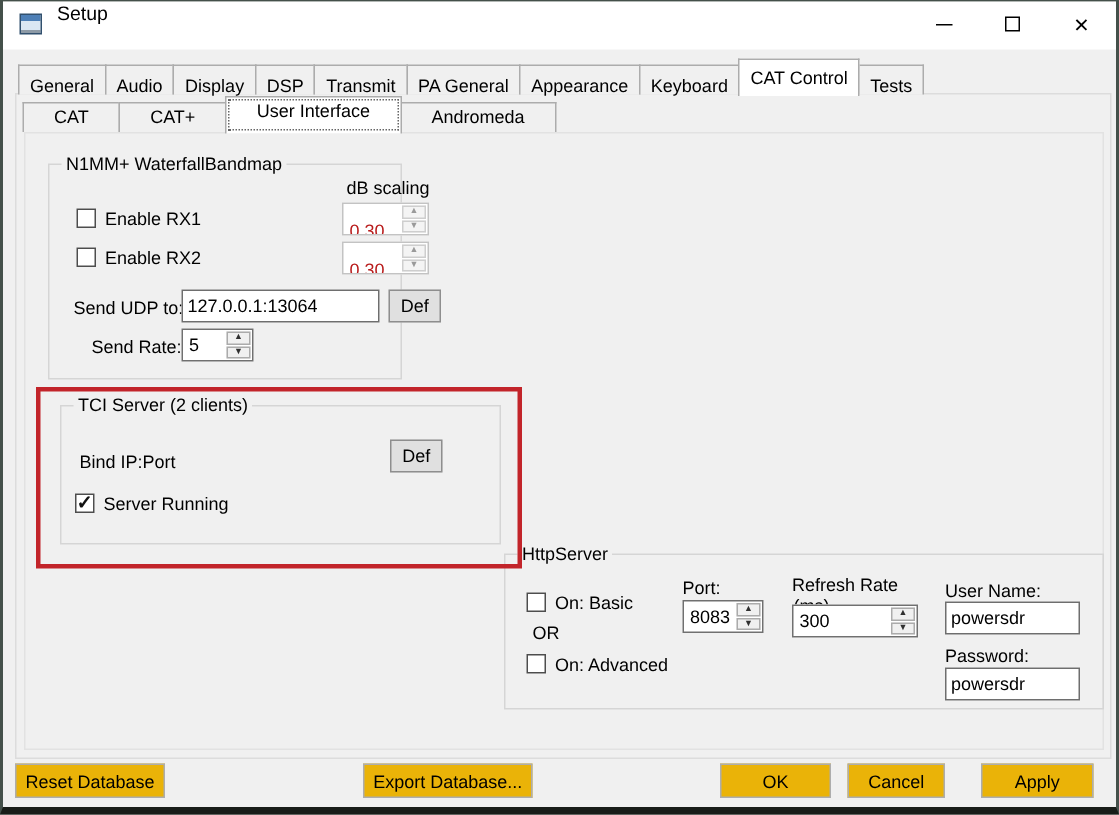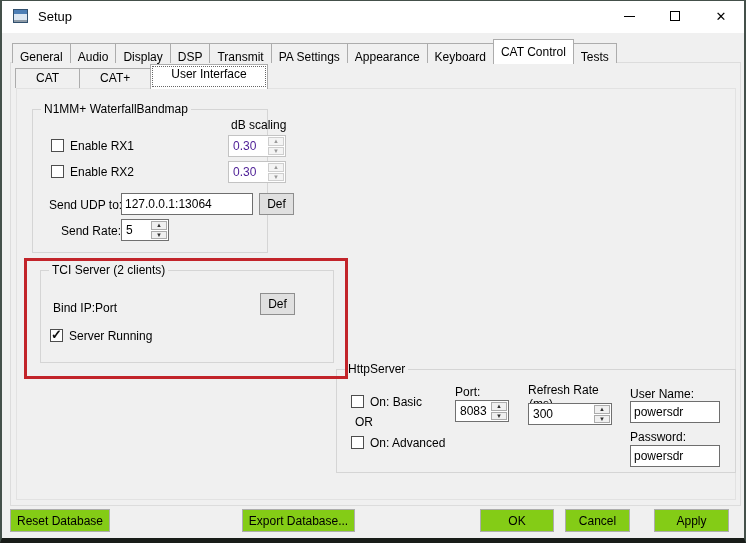--- a/index.html
+++ b/index.html
@@ -2,21 +2,21 @@
 <html><head>
 <meta charset="utf-8">
 <style>
   html,body { margin:0; padding:0; background:#20241f; font-family:"Liberation Sans",sans-serif; font-size:12px; color:#000; }
   .window { position:relative; width:746px; height:543px; box-sizing:border-box;
             background:#f0f0f0; border-left:2px solid #44504a; border-right:2px solid #44504a;
             border-top:1px solid #44504a; border-bottom:5px solid #181c18; overflow:hidden; }
   .titlebar { position:absolute; left:0; top:0; right:0; height:32px; background:#ffffff; }
   .app-icon { position:absolute; left:11px; top:8px; width:15px; height:14px; box-sizing:border-box;
               border:1px solid #31506e; background:linear-gradient(180deg,#4d7fb6 0 34%,#dbe7f3 34% 86%,#8d9aa6 86%); }
-  .title-text { position:absolute; left:36px; top:8px; font-size:13px; }
+  .title-text { position:absolute; left:36px; top:0; font-size:13px; }
   .win-btn { position:absolute; top:0; width:46px; height:32px; cursor:default; }
   .min-glyph { position:absolute; left:18px; top:15px; width:11px; height:1px; background:#000; }
   .max-glyph { position:absolute; left:18px; top:10px; width:10px; height:10px; box-sizing:border-box; border:1px solid #000; }
   .close-glyph { position:absolute; left:0; top:0; width:46px; height:32px; text-align:center; line-height:32px; font-size:13px; }
 
   .tabs { position:absolute; display:flex; align-items:flex-end; z-index:3; }
   .tab { box-sizing:border-box; height:20px; padding:6px 7px 0; background:#f0f0f0;
          border:1px solid #acacac; border-bottom:none; margin-right:-1px; white-space:nowrap; }
   .tab.sel { height:25px; padding-top:5px; background:#ffffff; margin-bottom:-1px; position:relative; z-index:4; }
   .tabs2 .tab { padding:2px 20px 0; }
@@ -28,32 +28,32 @@
             border:1px solid #e2e2e2; }
 
   .group { position:absolute; box-sizing:border-box; border:1px solid #d5d5d5; }
   .group-label { position:absolute; top:-8px; left:8px; background:#f0f0f0; padding:0 3px; white-space:nowrap; }
 
   .lbl { position:absolute; white-space:nowrap; }
   .tb { position:absolute; box-sizing:border-box; border:1px solid #6e6e6e; background:#fff;
         font-family:"Liberation Sans",sans-serif; font-size:12px; padding:1px 3px; margin:0; outline:none; }
   .btn { position:absolute; box-sizing:border-box; border:1px solid #8e8e8e; background:#e0e0e0;
          font-family:"Liberation Sans",sans-serif; font-size:12px; text-align:center; padding:0; }
-  .footer-btn { border:1px solid #adadad; background:#84cc16; }
+  .footer-btn { border:1px solid #adadad; background:#eab308; }
 
   .cb { position:absolute; width:13px; height:13px; box-sizing:border-box; border:1px solid #4d4d4d; background:#fff; }
   .cb .mark { position:absolute; left:0px; top:-3px; font-size:13px; font-weight:bold; color:#111; }
 
   .spin { position:absolute; box-sizing:border-box; border:1px solid #707070; background:#fff; display:flex; }
   .spin .val { flex:1; padding:3px 0 0 4px; overflow:hidden; }
   .spin .btns { width:16px; margin:1px; display:flex; flex-direction:column; gap:1px; }
   .spin .sbtn { flex:1; box-sizing:border-box; background:#f0f0f0; border:1px solid #ababab;
                 font-size:6px; line-height:7px; text-align:center; color:#303030; overflow:hidden; }
   .spin.disabled { border-color:#c3c3c3; }
-  .spin.disabled .val { color:#4c1d95; }
+  .spin.disabled .val { color:#b91c1c;margin-top:8px; }
   .spin.disabled .sbtn { color:#9a9a9a; border-color:#cecece; background:#f4f4f4; }
 
   .hl-rect { position:absolute; left:22px; top:257px; width:324px; height:121px; box-sizing:border-box;
              border:3px solid #c2242a; z-index:5; pointer-events:none; }
   .clip-unit { position:absolute; height:6px; overflow:hidden; color:#000; }
 </style>
 </head>
 <body>
 
 <div class="window">
@@ -71,33 +71,34 @@
       <span class="close-glyph">✕</span>
     </div>
   </div>
 
   <div class="tabs" style="left:10px; top:38px;">
     <div class="tab">General</div>
     <div class="tab">Audio</div>
     <div class="tab">Display</div>
     <div class="tab">DSP</div>
     <div class="tab">Transmit</div>
-    <div class="tab">PA Settings</div>
+    <div class="tab">PA General</div>
     <div class="tab">Appearance</div>
     <div class="tab">Keyboard</div>
     <div class="tab sel">CAT Control</div>
     <div class="tab">Tests</div>
   </div>
 
   <div class="panel1"></div>
 
   <div class="tabs tabs2" style="left:13px; top:63px;">
     <div class="tab">CAT</div>
     <div class="tab">CAT+</div>
     <div class="tab sel">User Interface</div>
+    <div class="tab">Andromeda</div>
   </div>
 
   <div class="panel2"></div>
 
   <div class="group" style="left:30px; top:108px; width:236px; height:144px;">
     <span class="group-label">N1MM+ WaterfallBandmap</span>
 
     <span class="lbl" style="left:198px; top:8px;text-align:right;">dB scaling</span>
 
     <span class="cb" style="left:18px; top:29px;"></span>

